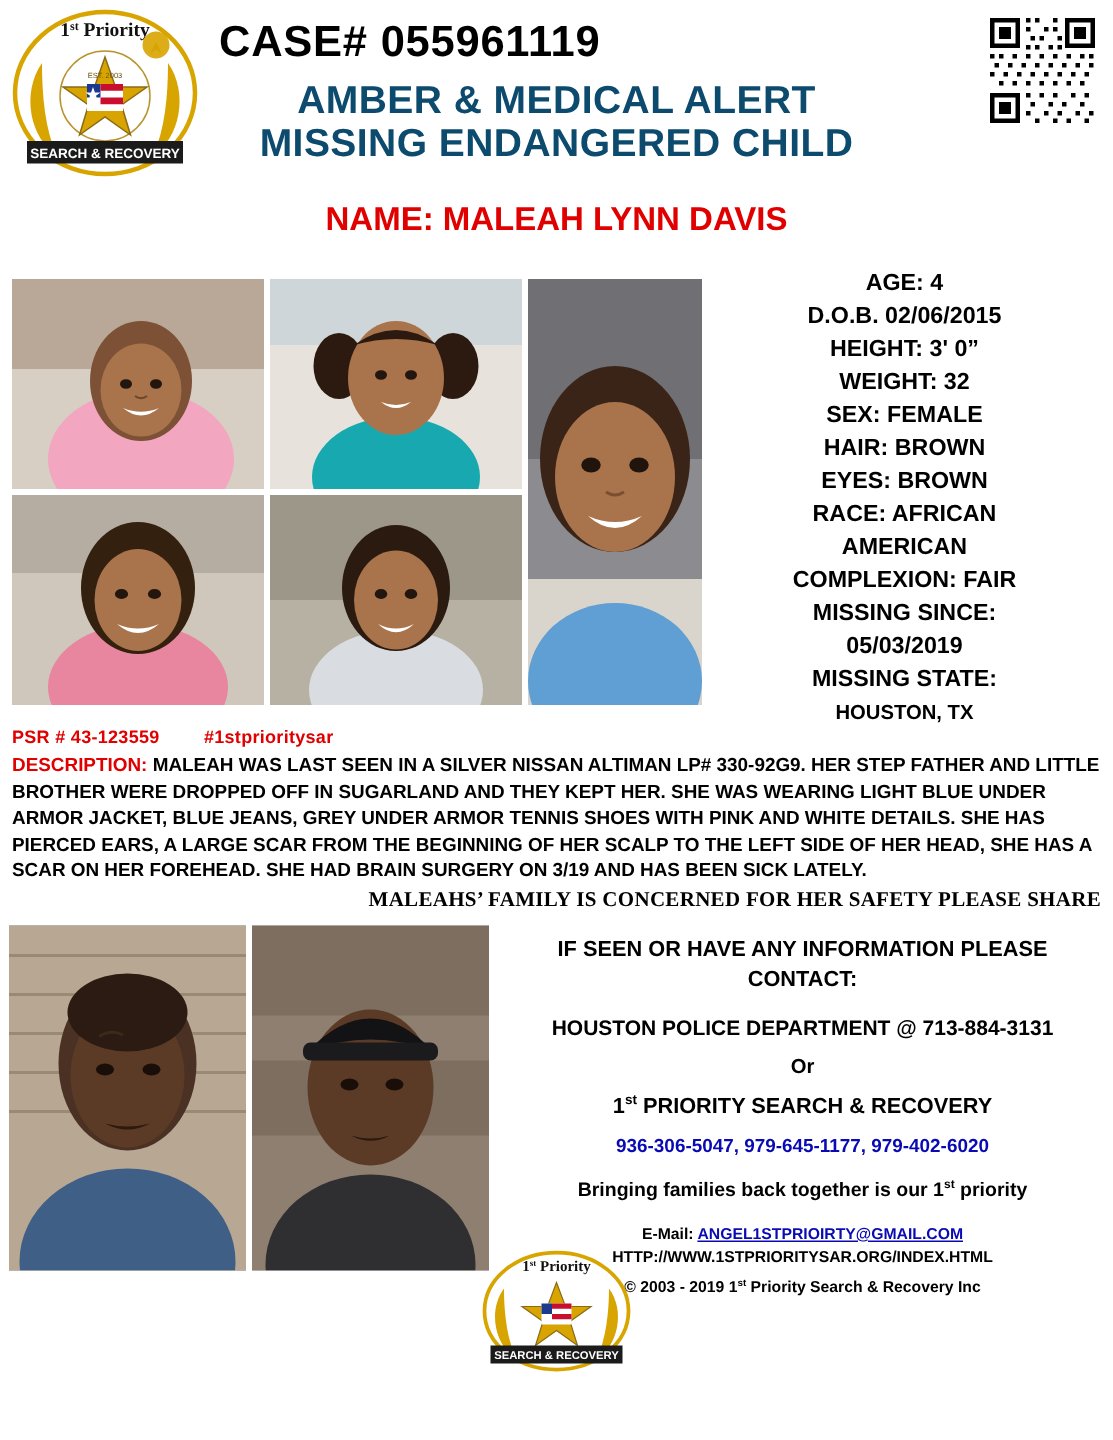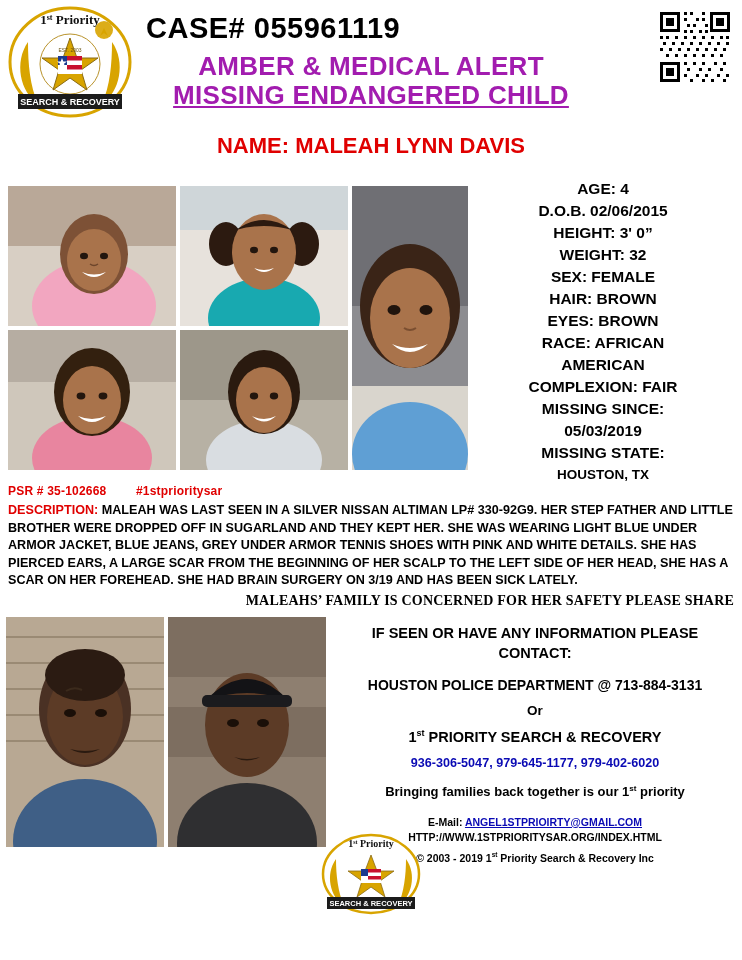--- a/index.html
+++ b/index.html
@@ -53,27 +53,27 @@
     font-weight: bold;
     letter-spacing: 0.5px;
     color: #000;
   }
   .alert-title {
     position: absolute;
     left: 0;
     right: 0;
     top: 52px;
     text-align: center;
-    color: #a21caf;
+    color: #0c4a6e;
     font-weight: bold;
     font-size: 26px;
     line-height: 29px;
     letter-spacing: 0.3px;
   }
-  .alert-title .l2 { display:block;text-decoration:underline; }
+  .alert-title .l2 { display:block; }
   .name-line {
     position: absolute;
     left: 0;
     right: 0;
     top: 133px;
     text-align: center;
     color: #e00000;
     font-weight: bold;
     font-size: 22px;
   }
@@ -447,21 +447,21 @@
       <div>COMPLEXION: FAIR</div>
       <div>MISSING SINCE:</div>
       <div>05/03/2019</div>
       <div>MISSING STATE:</div>
       <div class="small">HOUSTON, TX</div>
     </div>
   </div>
 
   <div class="desc-block">
     <div class="psr-line">
-      <span>PSR # 35-102668</span>
+      <span>PSR # 43-123559</span>
       <span class="hash">#1stprioritysar</span>
     </div>
     <div class="desc">
       <span class="lead">DESCRIPTION:</span><span> MALEAH WAS LAST SEEN IN A SILVER NISSAN ALTIMAN LP# 330-92G9. HER STEP FATHER AND LITTLE BROTHER WERE DROPPED OFF IN SUGARLAND AND THEY KEPT HER. SHE WAS WEARING LIGHT BLUE UNDER ARMOR JACKET, BLUE JEANS, GREY UNDER ARMOR TENNIS SHOES WITH PINK AND WHITE DETAILS. SHE HAS PIERCED EARS, A LARGE SCAR FROM THE BEGINNING OF HER SCALP TO THE LEFT SIDE OF HER HEAD, SHE HAS A SCAR ON HER FOREHEAD.  SHE HAD BRAIN SURGERY ON 3/19 AND HAS BEEN SICK LATELY.</span>
     </div>
     <div class="family-line">MALEAHS’ FAMILY IS CONCERNED FOR HER SAFETY PLEASE SHARE</div>
   </div>
 
   <div class="bottom">
 

